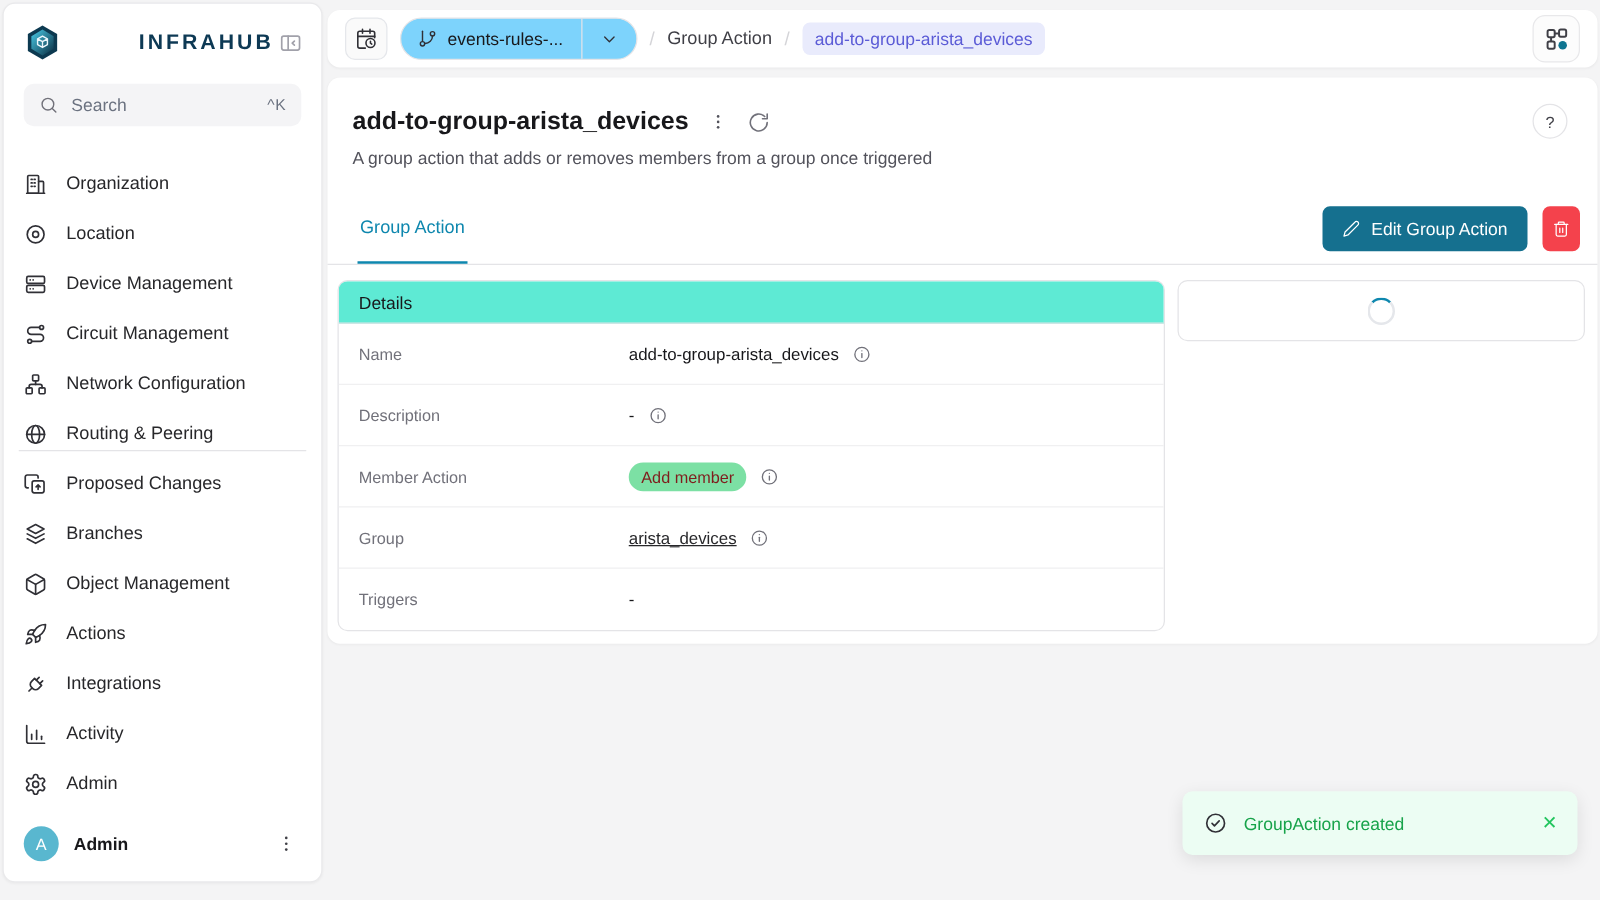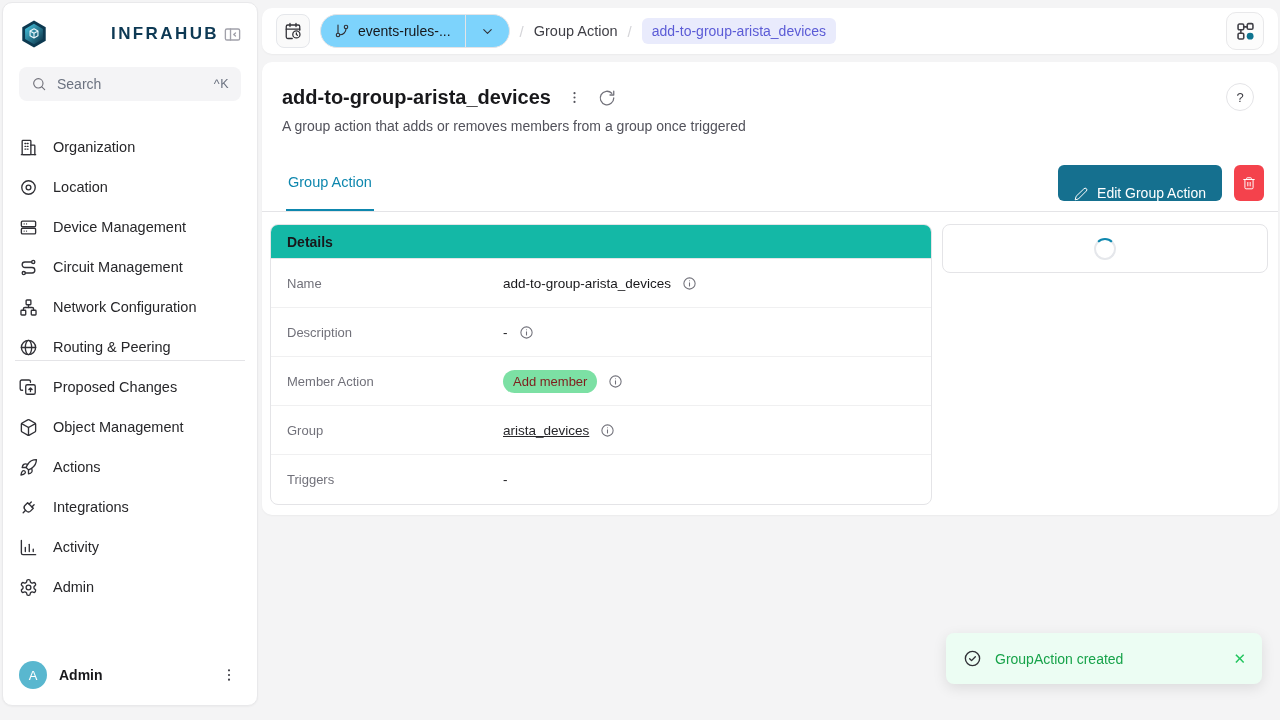--- a/index.html
+++ b/index.html
@@ -47,26 +47,26 @@
   .main-card { position:absolute; left:262px; top:62px; width:1016px; height:453px; background:#fff; border-radius:10px; box-shadow:0 1px 2px rgba(0,0,0,.04); }
   .page-head { position:relative; height:93px; padding:24px 24px 0 20px; }
   .title-row { display:flex; align-items:center; gap:16px; }
   .page-title { font-size:20px; font-weight:700; color:#18181b; }
   .title-kebab, .title-refresh { cursor:pointer; display:flex; align-items:center; }
   .page-subtitle { margin-top:9px; font-size:14px; color:#52525b; }
   .help-btn { position:absolute; right:24px; top:21px; width:28px; height:28px; border:1px solid #e4e4e7; border-radius:50%; display:flex; align-items:center; justify-content:center; font-size:13px; color:#3f3f46; cursor:pointer; background:#fff; }
   .tab-row { display:flex; align-items:stretch; height:57px; border-bottom:1px solid #e4e4e7; padding:0 14px 0 24px; }
   .tab-active { display:flex; align-items:center; padding:0 2px; font-size:14.5px; font-weight:500; color:#0e87ae; border-bottom:2px solid #0e87ae; cursor:pointer; }
   .tab-actions { margin-left:auto; display:flex; align-items:center; gap:12px; }
-  .edit-btn { height:36px; background:#15708f; color:#fff; border:none; border-radius:6px; font-size:14px; font-weight:500; font-family:inherit; display:flex; align-items:flex-end; gap:9px; padding:0 16px; cursor:pointer; }
+  .edit-btn { height:36px; background:#15708f; color:#fff; border:none; border-radius:6px; font-size:14px; font-weight:500; font-family:inherit; display:flex; align-items:center; gap:9px; padding:0 16px; cursor:pointer; }
   .del-btn { height:36px; width:30px; background:#f4424c; border:none; border-radius:6px; display:flex; align-items:center; justify-content:center; cursor:pointer; }
 
   
   .details-panel { position:absolute; left:8px; top:162px; width:662px; border:1px solid #e4e4e7; border-radius:8px; overflow:hidden; background:#fff; }
-  .panel-head { height:34px; background:#14b8a6; border-bottom:1px solid #e4e4e7; display:flex; align-items:center; padding:0 16px; font-size:14px; font-weight:700; color:#18181b; }
+  .panel-head { height:34px; background:#5eead4; border-bottom:1px solid #e4e4e7; display:flex; align-items:center; padding:0 16px; font-size:14px; font-weight:400; color:#18181b; }
   .drow { height:49px; display:flex; align-items:center; padding:0 16px; border-bottom:1px solid #f0f0f1; }
   .drow:last-child { border-bottom:none; }
   .dlabel { width:216px; flex:none; font-size:13px; color:#71717a; }
   .dval-wrap { display:flex; align-items:center; gap:11px; }
   .dvalue { font-size:13.5px; color:#18181b; }
   .dvalue-link { font-size:13.5px; color:#27272a; text-decoration:underline; cursor:pointer; }
   .badge-green { background:#7ce0a4; color:#7f1d1d; font-size:13px; padding:4px 10px; border-radius:14px; }
   .iinfo { display:flex; align-items:center; cursor:pointer; }
 
   .activities-panel { position:absolute; left:680px; top:162px; width:326px; border:1px solid #e4e4e7; border-radius:8px; overflow:hidden; background:#fff; }
@@ -186,20 +186,30 @@
   <div>
     <div class="nav-item">
       <span class="nicon">
           <svg class="icon" width="19" height="19" viewBox="0 0 24 24">
             <rect x="8.5" y="8.5" width="12" height="12" rx="2"></rect>
             <path d="M4.5 15.5h-1a2 2 0 0 1-2-2v-9a2 2 0 0 1 2-2h9a2 2 0 0 1 2 2v1"></path>
             <path d="m12.5 14.5 2-2 2 2M14.5 12.8v4.2"></path>
           </svg>
         </span>
       <span>Proposed Changes</span>
+    </div>
+    <div class="nav-item">
+      <span class="nicon">
+          <svg class="icon" width="19" height="19" viewBox="0 0 24 24">
+            <path d="m12 2 8.5 4.5L12 11 3.5 6.5 12 2z"></path>
+            <path d="m3.5 11.5 8.5 4.5 8.5-4.5"></path>
+            <path d="m3.5 16.5 8.5 4.5 8.5-4.5"></path>
+          </svg>
+        </span>
+      <span>Branches</span>
     </div>
     <div class="nav-item">
       <span class="nicon">
           <svg class="icon" width="19" height="19" viewBox="0 0 24 24">
             <path d="M21 8a2 2 0 0 0-1-1.73l-7-4a2 2 0 0 0-2 0l-7 4A2 2 0 0 0 3 8v8a2 2 0 0 0 1 1.73l7 4a2 2 0 0 0 2 0l7-4A2 2 0 0 0 21 16Z"></path>
             <path d="m3.3 7 8.7 5 8.7-5"></path>
             <path d="M12 22V12"></path>
           </svg>
         </span>
       <span>Object Management</span>

